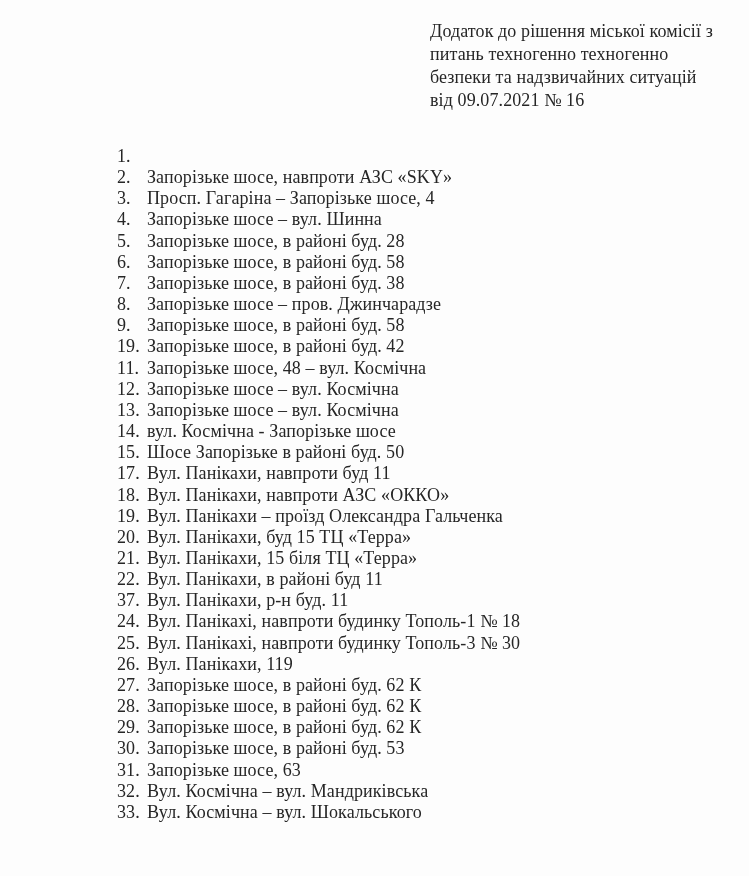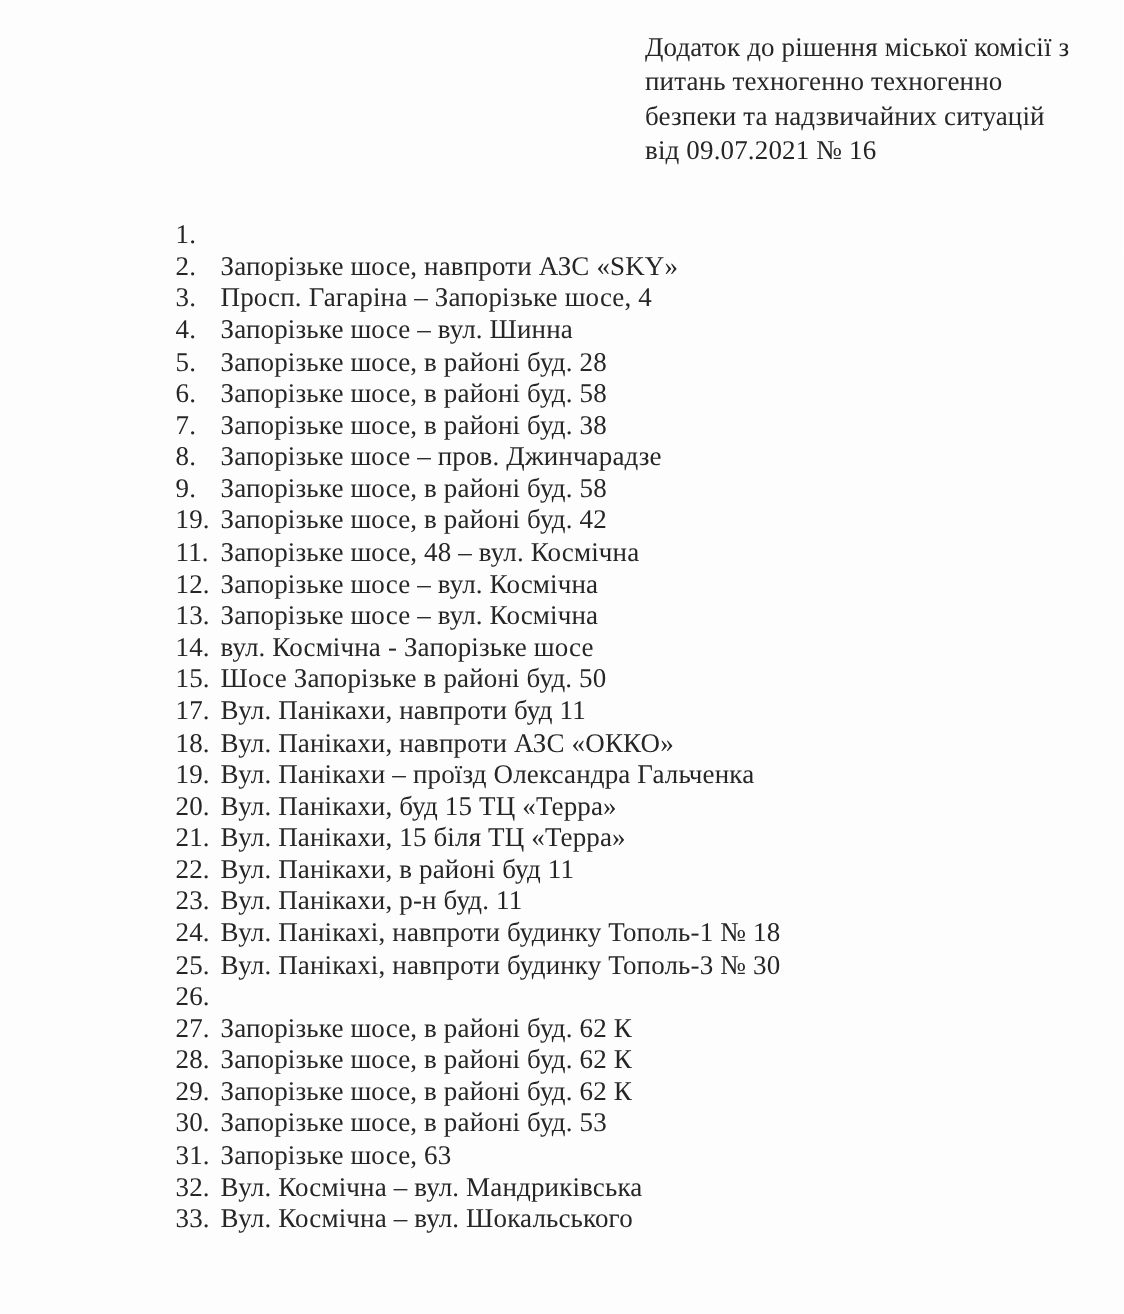--- a/index.html
+++ b/index.html
@@ -172,36 +172,37 @@
         <span class="address-num">21.</span>
         <span class="address-text">Вул. Панікахи, 15 біля ТЦ «Терра»</span>
       </li>
 
       <li class="address-row">
         <span class="address-num">22.</span>
         <span class="address-text">Вул. Панікахи, в районі буд 11</span>
       </li>
 
       <li class="address-row">
-        <span class="address-num">23.</span>
+        <span class="address-num">37.</span>
         <span class="address-text">Вул. Панікахи, р-н буд. 11</span>
       </li>
 
       <li class="address-row">
         <span class="address-num">24.</span>
         <span class="address-text">Вул. Панікахі, навпроти будинку Тополь-1 № 18</span>
       </li>
 
       <li class="address-row">
         <span class="address-num">25.</span>
         <span class="address-text">Вул. Панікахі, навпроти будинку Тополь-3 № 30</span>
       </li>
 
       <li class="address-row">
         <span class="address-num">26.</span>
+        <span class="address-text">Вул. Панікахи, 119</span>
       </li>
 
       <li class="address-row">
         <span class="address-num">27.</span>
         <span class="address-text">Запорізьке шосе, в районі буд. 62 К</span>
       </li>
 
       <li class="address-row">
         <span class="address-num">28.</span>
         <span class="address-text">Запорізьке шосе, в районі буд. 62 К</span>

